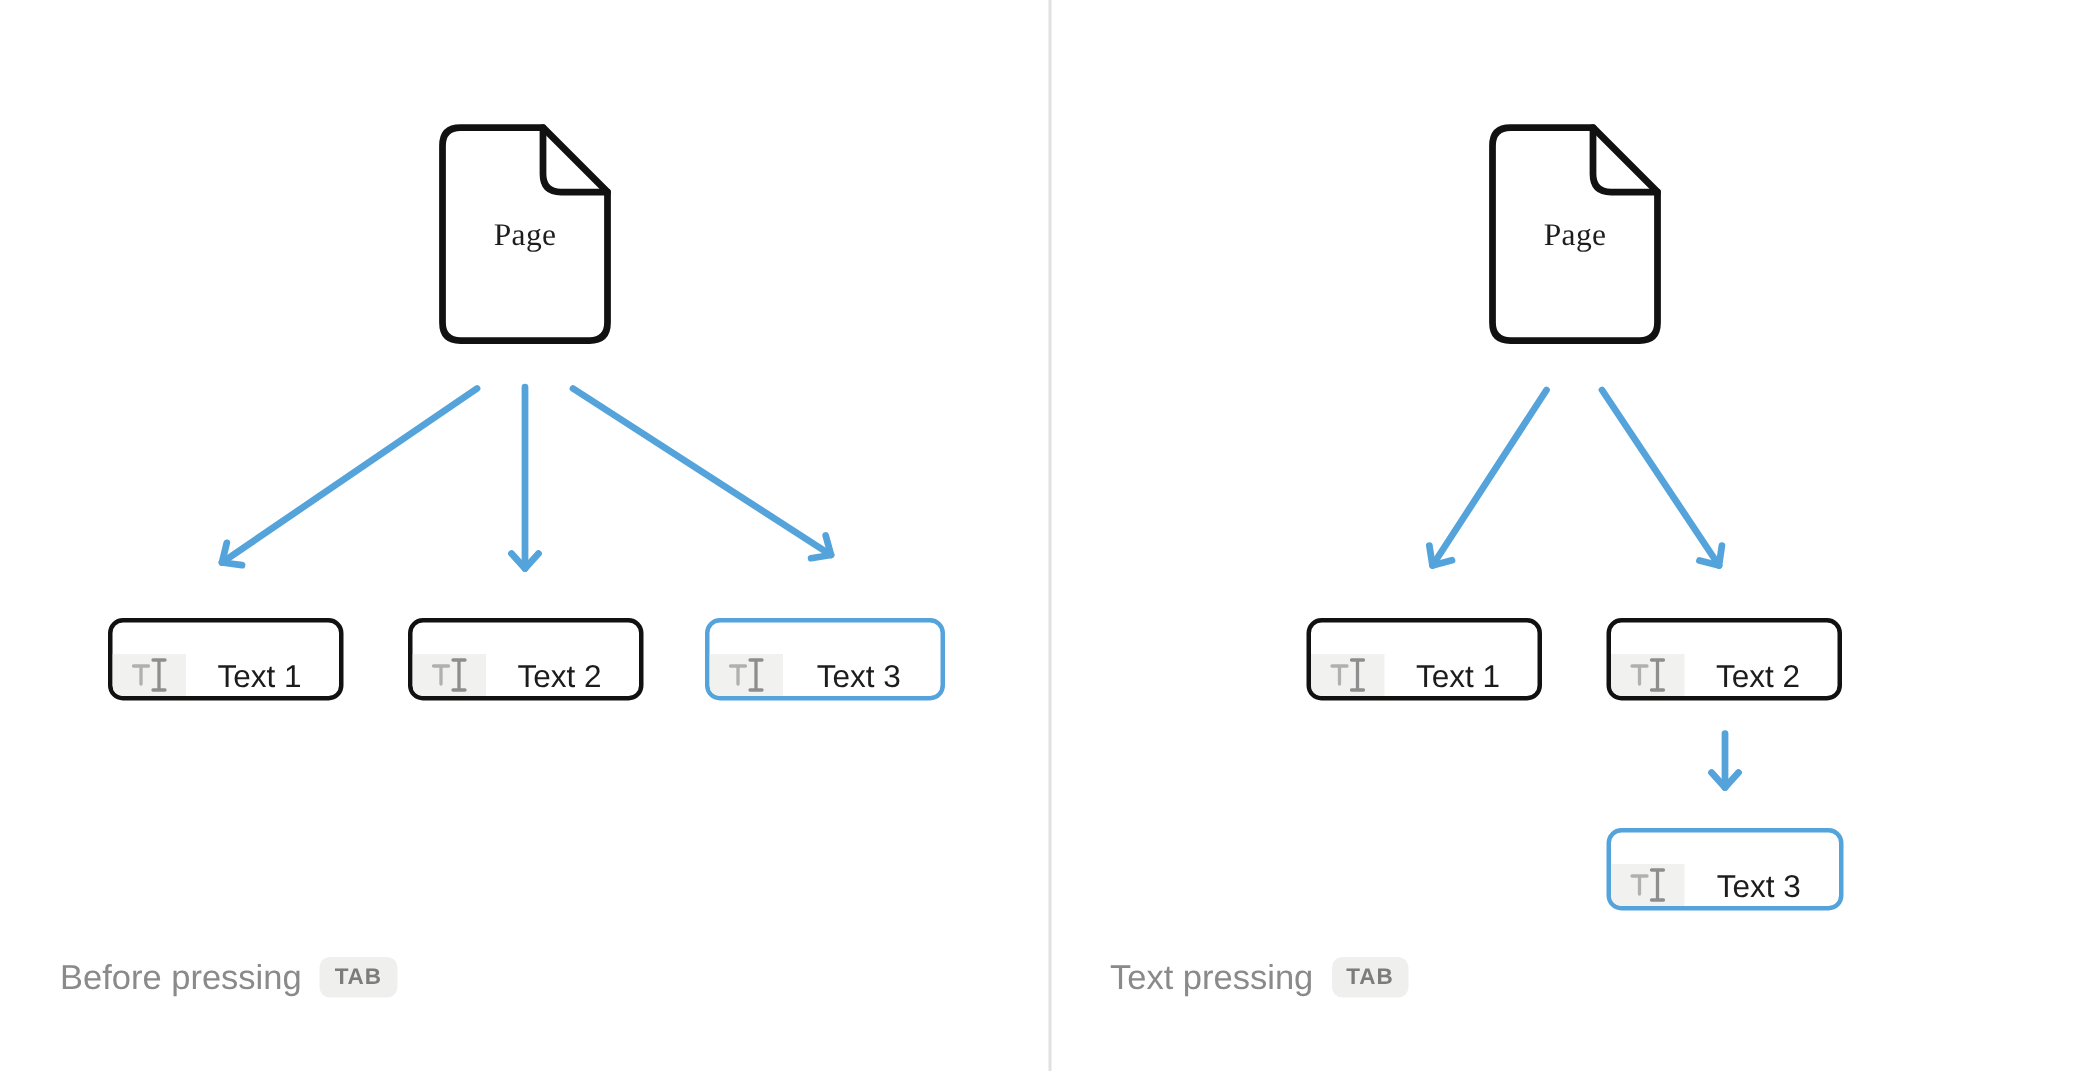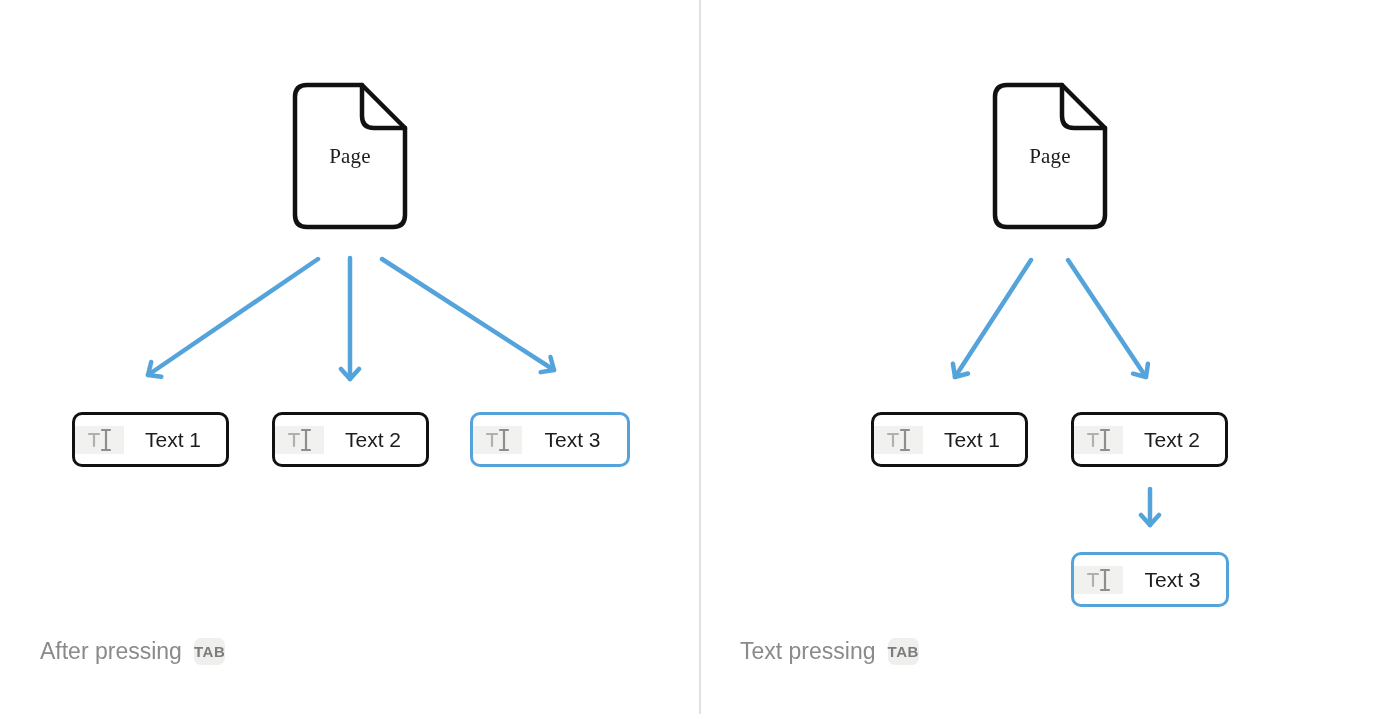--- a/index.html
+++ b/index.html
@@ -53,21 +53,21 @@
     pointer-events: none;
   }
   .tblock {
     position: absolute;
     height: 55px;
     width: 157px;
     background: #fff;
     border: 3.5px solid var(--block-border);
     border-radius: 10px;
     display: flex;
-    align-items: center;
+    align-items: flex-end;
     overflow: hidden;
   }
   .tblock.highlight { border-color: var(--accent); }
   .tblock .chip {
     width: 49px;
     background: var(--chip-bg);
     display: flex; align-items: center; justify-content: center;
     flex: none;
   }
   .tblock .tlabel {
@@ -85,21 +85,21 @@
     gap: 12px;
     font-size: 23px;
     color: var(--caption-text);
   }
   .keycap {
     background: var(--key-bg);
     color: var(--key-text);
     font-size: 15px;
     font-weight: 700;
     letter-spacing: 0.6px;
-    padding: 6px 0;
+    padding: 6px 10px;
     border-radius: 7px;
     line-height: 1;
   }
 </style>
 </head>
 <body>
 
 <div class="canvas">
 
   <svg class="arrows" width="1400" height="714" viewBox="0 0 1400 714" fill="none" stroke="currentColor" stroke-width="4.5" stroke-linecap="round" stroke-linejoin="round">
@@ -152,21 +152,21 @@
       <span class="chip">
         <svg width="30" height="28" viewBox="0 0 30 28" fill="none" stroke-linecap="round">
           <path d="M4 8 H14 M9 8 V20" stroke="#B0B0B0" stroke-width="2.2"></path>
           <path d="M21 4 V24 M17 4 H25 M17 24 H25" stroke="#8E8E8E" stroke-width="2.2"></path>
         </svg>
       </span>
       <span class="tlabel">Text 3</span>
     </div>
 
     <div class="caption" style="left:40px; top:638px;">
-      <span>After pressing</span>
+      <span>Before pressing</span>
       <span class="keycap">TAB</span>
     </div>
   </div>
 
   <div>
 
     <div class="page-icon" style="left:992px; top:82px;">
       <svg width="116" height="148" viewBox="0 0 116 148" fill="none" stroke="#111" stroke-width="4.5" stroke-linejoin="round" stroke-linecap="round">
         <path d="M3 15 Q3 3 15 3 H70 L113 46 V133 Q113 145 101 145 H15 Q3 145 3 133 Z" fill="#fff"></path>
         <path d="M70 3 V34 Q70 46 82 46 H113"></path>

